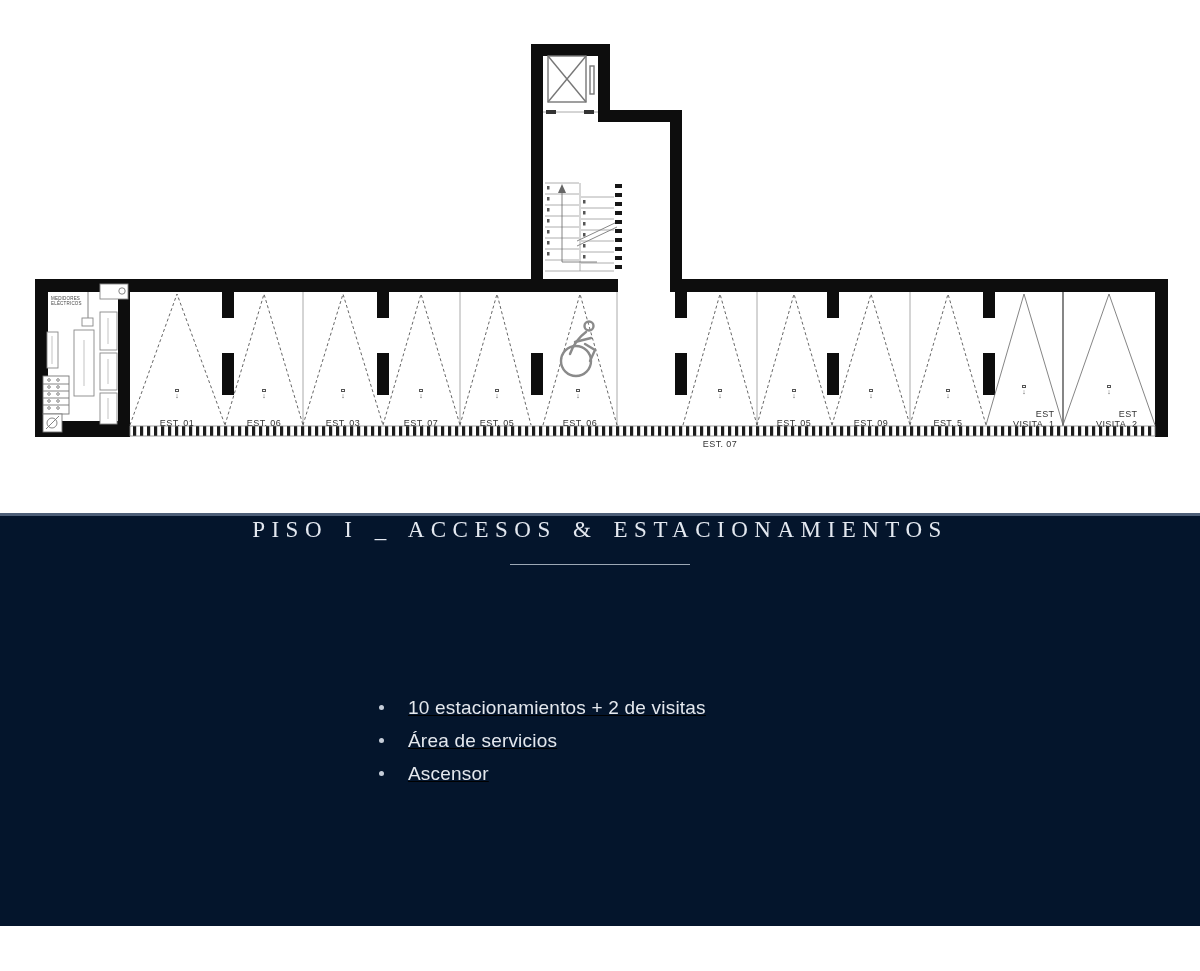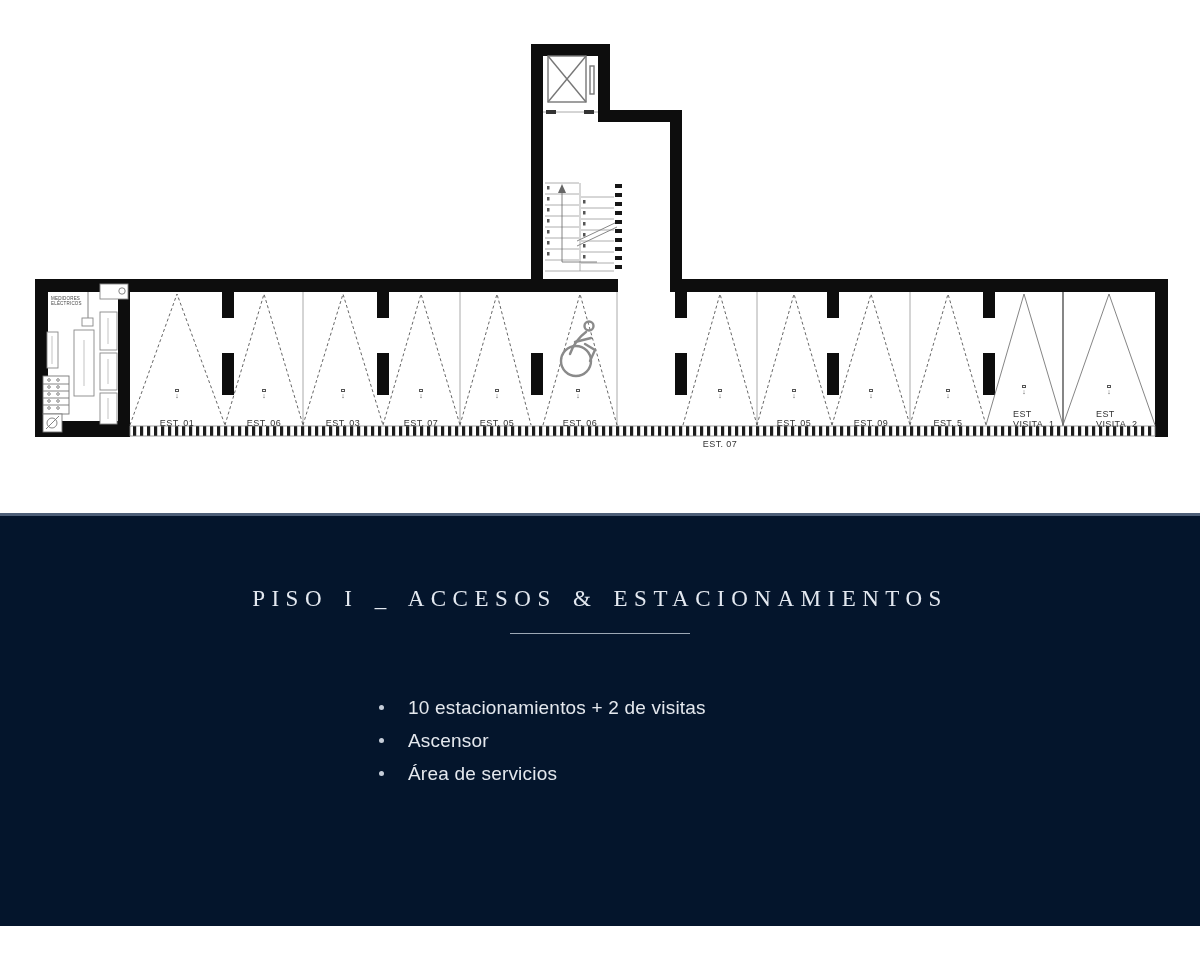--- a/index.html
+++ b/index.html
@@ -3,35 +3,35 @@
 <meta charset="utf-8">
 <style>
   html,body{margin:0;padding:0;background:#ffffff;}
   .canvas{position:relative;width:1200px;height:971px;background:#ffffff;overflow:hidden;
           font-family:"Liberation Sans",sans-serif;}
   
   .plan{position:absolute;left:0;top:0;width:1200px;height:513px;}
   .plan svg{position:absolute;left:0;top:0;}
   .stall-label{position:absolute;transform:translateX(-50%);font-size:9px;line-height:9.5px;
                color:#333;letter-spacing:.4px;white-space:pre-line;text-align:center;}
-  .stall-label.vlabel{transform:none;text-align:left;}
+  .stall-label.vlabel{transform:none;text-align:right;}
   .meters{position:absolute;left:51px;top:296px;font-size:4.5px;line-height:5px;color:#444;
           letter-spacing:.2px;white-space:pre-line;}
   .marker{position:absolute;transform:translateX(-50%);width:10px;text-align:center;
           font-size:7px;line-height:6px;color:#444;}
   .marker::before{content:"";display:block;width:4px;height:3px;margin:0 auto 1px;
                   border:1px solid #555;box-sizing:border-box;}
   
   .panel{position:absolute;left:0;top:513px;width:1200px;height:413px;box-sizing:border-box;
          background:#04152c;border-top:3px solid #4e5f78;}
-  .panel-title{margin-top:69px;text-align:center;font-family:"Liberation Serif",serif;
+  .panel-title{text-align:center;font-family:"Liberation Serif",serif;
                font-size:23px;line-height:28px;letter-spacing:6.5px;word-spacing:4px;
                color:#e3e8f0;}
   .title-rule{width:180px;height:1px;background:#b9c2ce;opacity:.85;margin:20px auto 0;}
-  .bullets{position:absolute;left:377px;top:180px;margin:0;padding:0;list-style:none;}
+  .bullets{position:absolute;left:377px;top:180px;margin:0;padding:0;list-style:none;text-decoration:underline;}
   .bullets li{position:relative;padding-left:31px;margin-bottom:9px;font-size:19px;
               line-height:24px;color:#e4e8ee;letter-spacing:.2px;}
   .dot{position:absolute;left:2px;top:9px;width:5px;height:5px;border-radius:50%;
        background:#c6cdd8;}
 </style>
 </head>
 <body>
 
 <div class="canvas">
 
@@ -246,17 +246,17 @@
     <span class="marker" style="left:948px;top:389px">↓</span>
     <span class="marker" style="left:1024px;top:385px">↓</span>
     <span class="marker" style="left:1109px;top:385px">↓</span>
   </div>
 
   <div class="panel">
     <div class="panel-title">PISO I _ ACCESOS &amp; ESTACIONAMIENTOS</div>
     <div class="title-rule"></div>
     <ul class="bullets">
       <li><span class="dot"></span><span>10 estacionamientos + 2 de visitas</span></li>
+      <li><span class="dot"></span><span>Área de servicios</span></li>
       <li><span class="dot"></span><span>Ascensor</span></li>
-      <li><span class="dot"></span><span>Área de servicios</span></li>
     </ul>
   </div>
 </div>
 
 </body></html>

